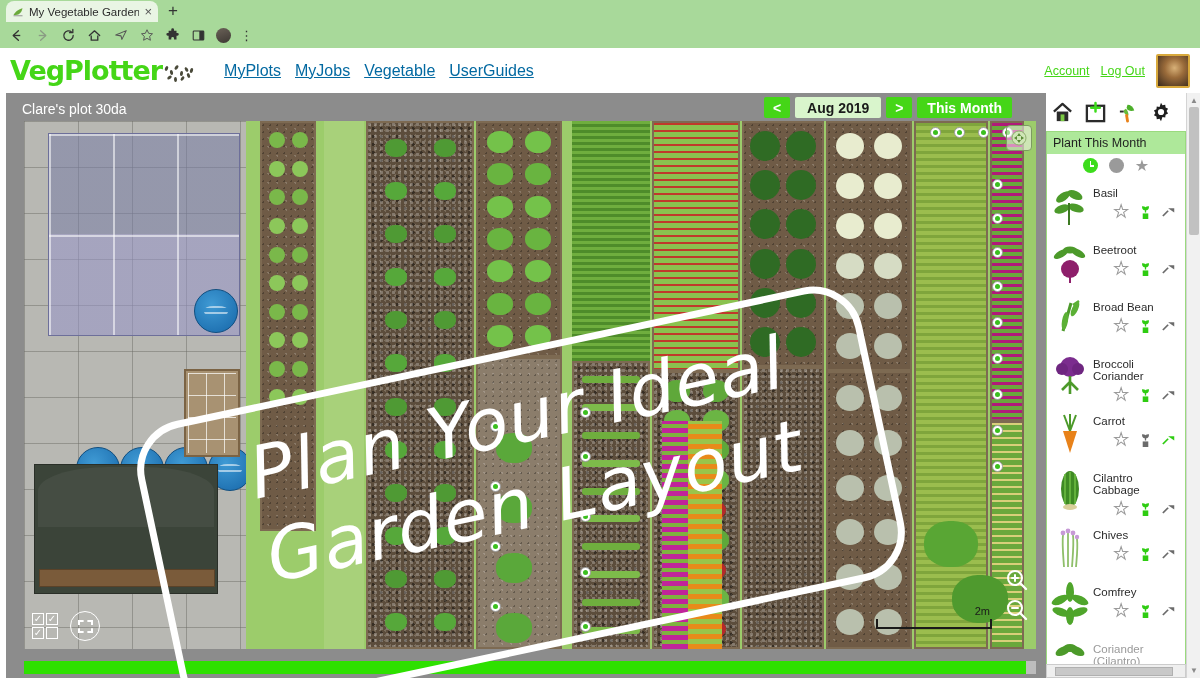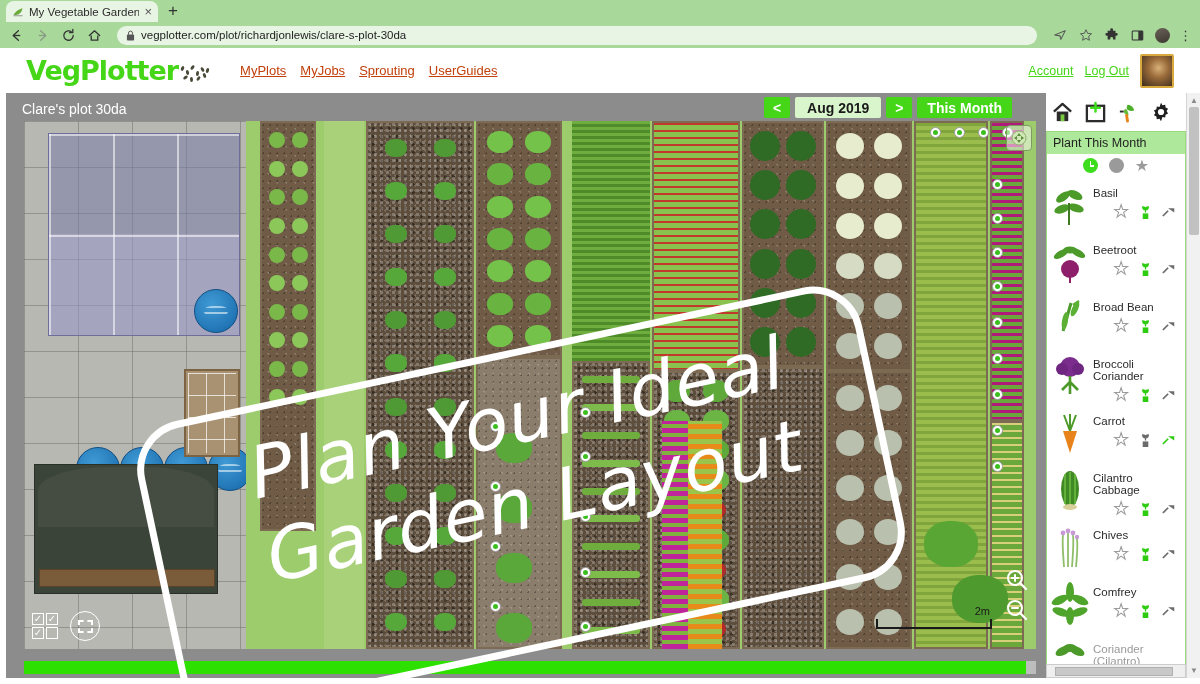--- a/index.html
+++ b/index.html
@@ -26,26 +26,26 @@
   .omnibox {
     flex: 1; background: #e9f5e4; height: 19px; border-radius: 10px;
     display: flex; align-items: center; padding: 0 9px; gap: 6px; font-size: 11.5px; color: #222;
     margin: 0 5px;
   }
   .omni-actions { display: flex; align-items: center; gap: 9px; }
   .avatar-sm { width: 15px; height: 15px; border-radius: 50%; background: linear-gradient(160deg,#6b6258,#3d3833); }
   .dots { font-size: 13px; color: #333; letter-spacing: 0; }
 
   
-  .site-header { height: 45px; background: #fff; display: flex; align-items: center; padding: 0 26px; position: relative; }
+  .site-header { height: 45px; background: #fff; display: flex; align-items: center; padding: 0 10px; position: relative; }
   .logo { font-size: 27px; font-weight: bold; color: #45d617; letter-spacing: -1px; font-family: "DejaVu Sans", sans-serif; }
   .logo-seeds { display: inline-block; width: 34px; height: 22px; position: relative; vertical-align: -3px; }
   .seed { position: absolute; width: 3px; height: 5px; background: #4a4a3a; border-radius: 50%; }
   .main-nav { display: flex; gap: 14px; margin-left: 28px; }
-  .main-nav a { font-size: 13px; color: #c2410c; text-decoration: underline; }
+  .main-nav a { font-size: 16px; color: #0369a1; text-decoration: underline; }
   .header-right { margin-left: auto; display: flex; align-items: center; gap: 11px; }
   .header-right a { font-size: 12.5px; color: #45d617; text-decoration: underline; }
   .avatar-lg {
     width: 34px; height: 34px; border: 2px solid #d8a93c; border-radius: 2px;
     background: radial-gradient(circle at 55% 40%, #d8b178 0%, #9a6b3a 40%, #3a2a1c 100%);
   }
 
   
   .app { position: absolute; top: 93px; left: 0; width: 1200px; height: 591px; background: #fff; }
 
@@ -227,27 +227,20 @@
         <path d="M12.6 1.5 V5 H9.1" stroke="#333" stroke-width="1.4" fill="none" stroke-linecap="round" stroke-linejoin="round"></path>
       </svg>
   </span>
   <span class="nav-ico">
     <svg width="15" height="15" viewBox="0 0 16 16">
         <path d="M2.5 8 L8 3 L13.5 8" stroke="#333" stroke-width="1.4" fill="none" stroke-linecap="round" stroke-linejoin="round"></path>
         <path d="M4.5 8 V13 H11.5 V8" stroke="#333" stroke-width="1.4" fill="none" stroke-linejoin="round"></path>
       </svg>
   </span>
 
-  <div class="omnibox">
-    <svg width="9" height="11" viewBox="0 0 10 12">
-      <rect x="1" y="5" width="8" height="6.5" rx="1" fill="#555"></rect>
-      <path d="M2.8 5V3.3a2.2 2.2 0 0 1 4.4 0V5" stroke="#555" stroke-width="1.1" fill="none"></path>
-    </svg>
-    <span>vegplotter.com/plot/richardjonlewis/clare-s-plot-30da</span>
-  </div>
 
   <div class="omni-actions">
     <span class="nav-ico">
       <svg width="14" height="14" viewBox="0 0 16 16">
           <path d="M2 8 L14 3 L9 13 L8 9 Z" stroke="#555" stroke-width="1.2" fill="none" stroke-linejoin="round"></path>
         </svg>
     </span>
     <span class="nav-ico">
       <svg width="14" height="14" viewBox="0 0 16 16">
           <path d="M8 2 L9.9 6.1 L14.3 6.6 L11 9.6 L11.9 14 L8 11.8 L4.1 14 L5 9.6 L1.7 6.6 L6.1 6.1 Z" stroke="#555" stroke-width="1.1" fill="none" stroke-linejoin="round"></path>
@@ -280,21 +273,21 @@
       <i class="seed" style="left:6px;top:14px;transform:rotate(55deg)"></i>
       <i class="seed" style="left:12px;top:16px;transform:rotate(-5deg)"></i>
       <i class="seed" style="left:19px;top:15px;transform:rotate(35deg)"></i>
       <i class="seed" style="left:25px;top:12px;transform:rotate(-22deg)"></i>
       <i class="seed" style="left:28px;top:7px;transform:rotate(18deg)"></i>
     </span>
   </div>
   <nav class="main-nav">
     <a>MyPlots</a>
     <a>MyJobs</a>
-    <a>Sprouting</a>
+    <a>Vegetable</a>
     <a>UserGuides</a>
   </nav>
   <div class="header-right">
     <a>Account</a>
     <a>Log Out</a>
     <span class="avatar-lg"></span>
   </div>
 </div>
 
 <div class="app">

